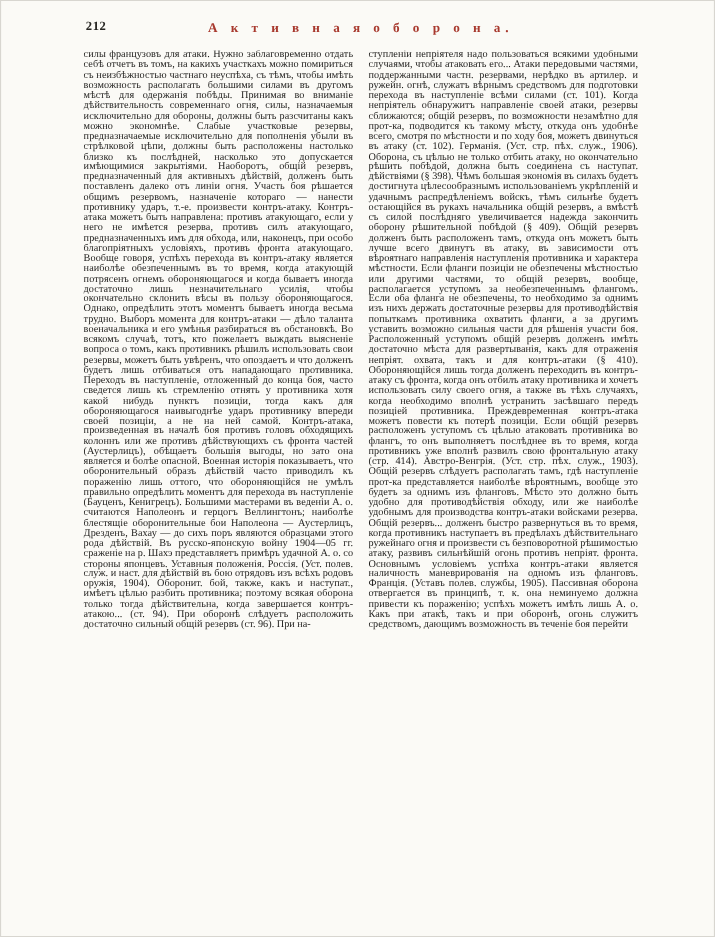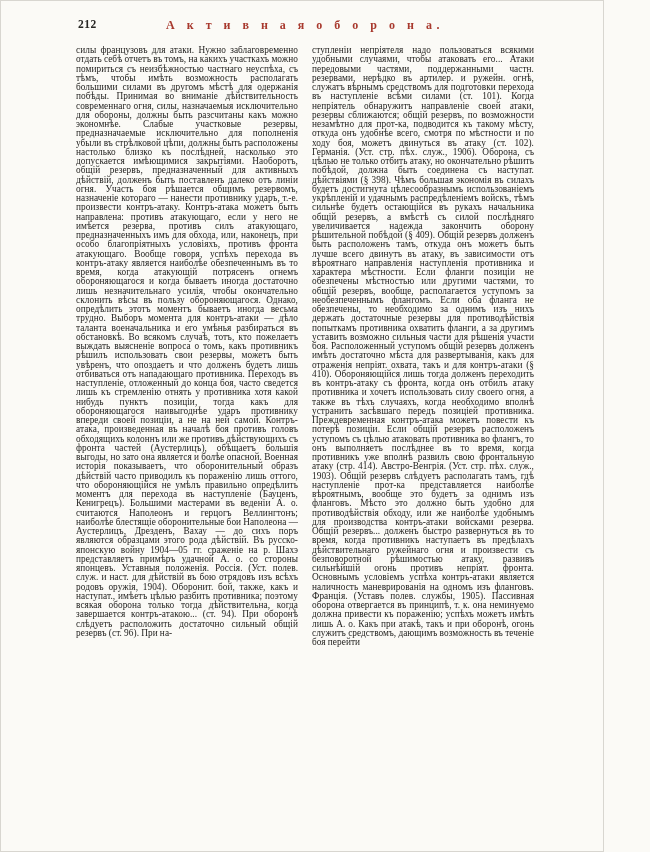--- a/index.html
+++ b/index.html
@@ -8,21 +8,21 @@
     width: 650px;
     height: 852px;
     background: #fbfaf6;
     overflow: hidden;
     font-family: "Liberation Serif", "DejaVu Serif", serif;
     color: #1d1c1a;
   }
   .page {
     position: relative;
     box-sizing: border-box;
-    width: 604px;
+    width: 650px;
     height: 852px;
     padding: 16px 70px 6px 76px;
     box-shadow: inset 0 0 0 1px #d8d6d0;
   }
   .page-header {
     position: relative;
     height: 22px;
     margin-bottom: 8px;
   }
   .page-number {

